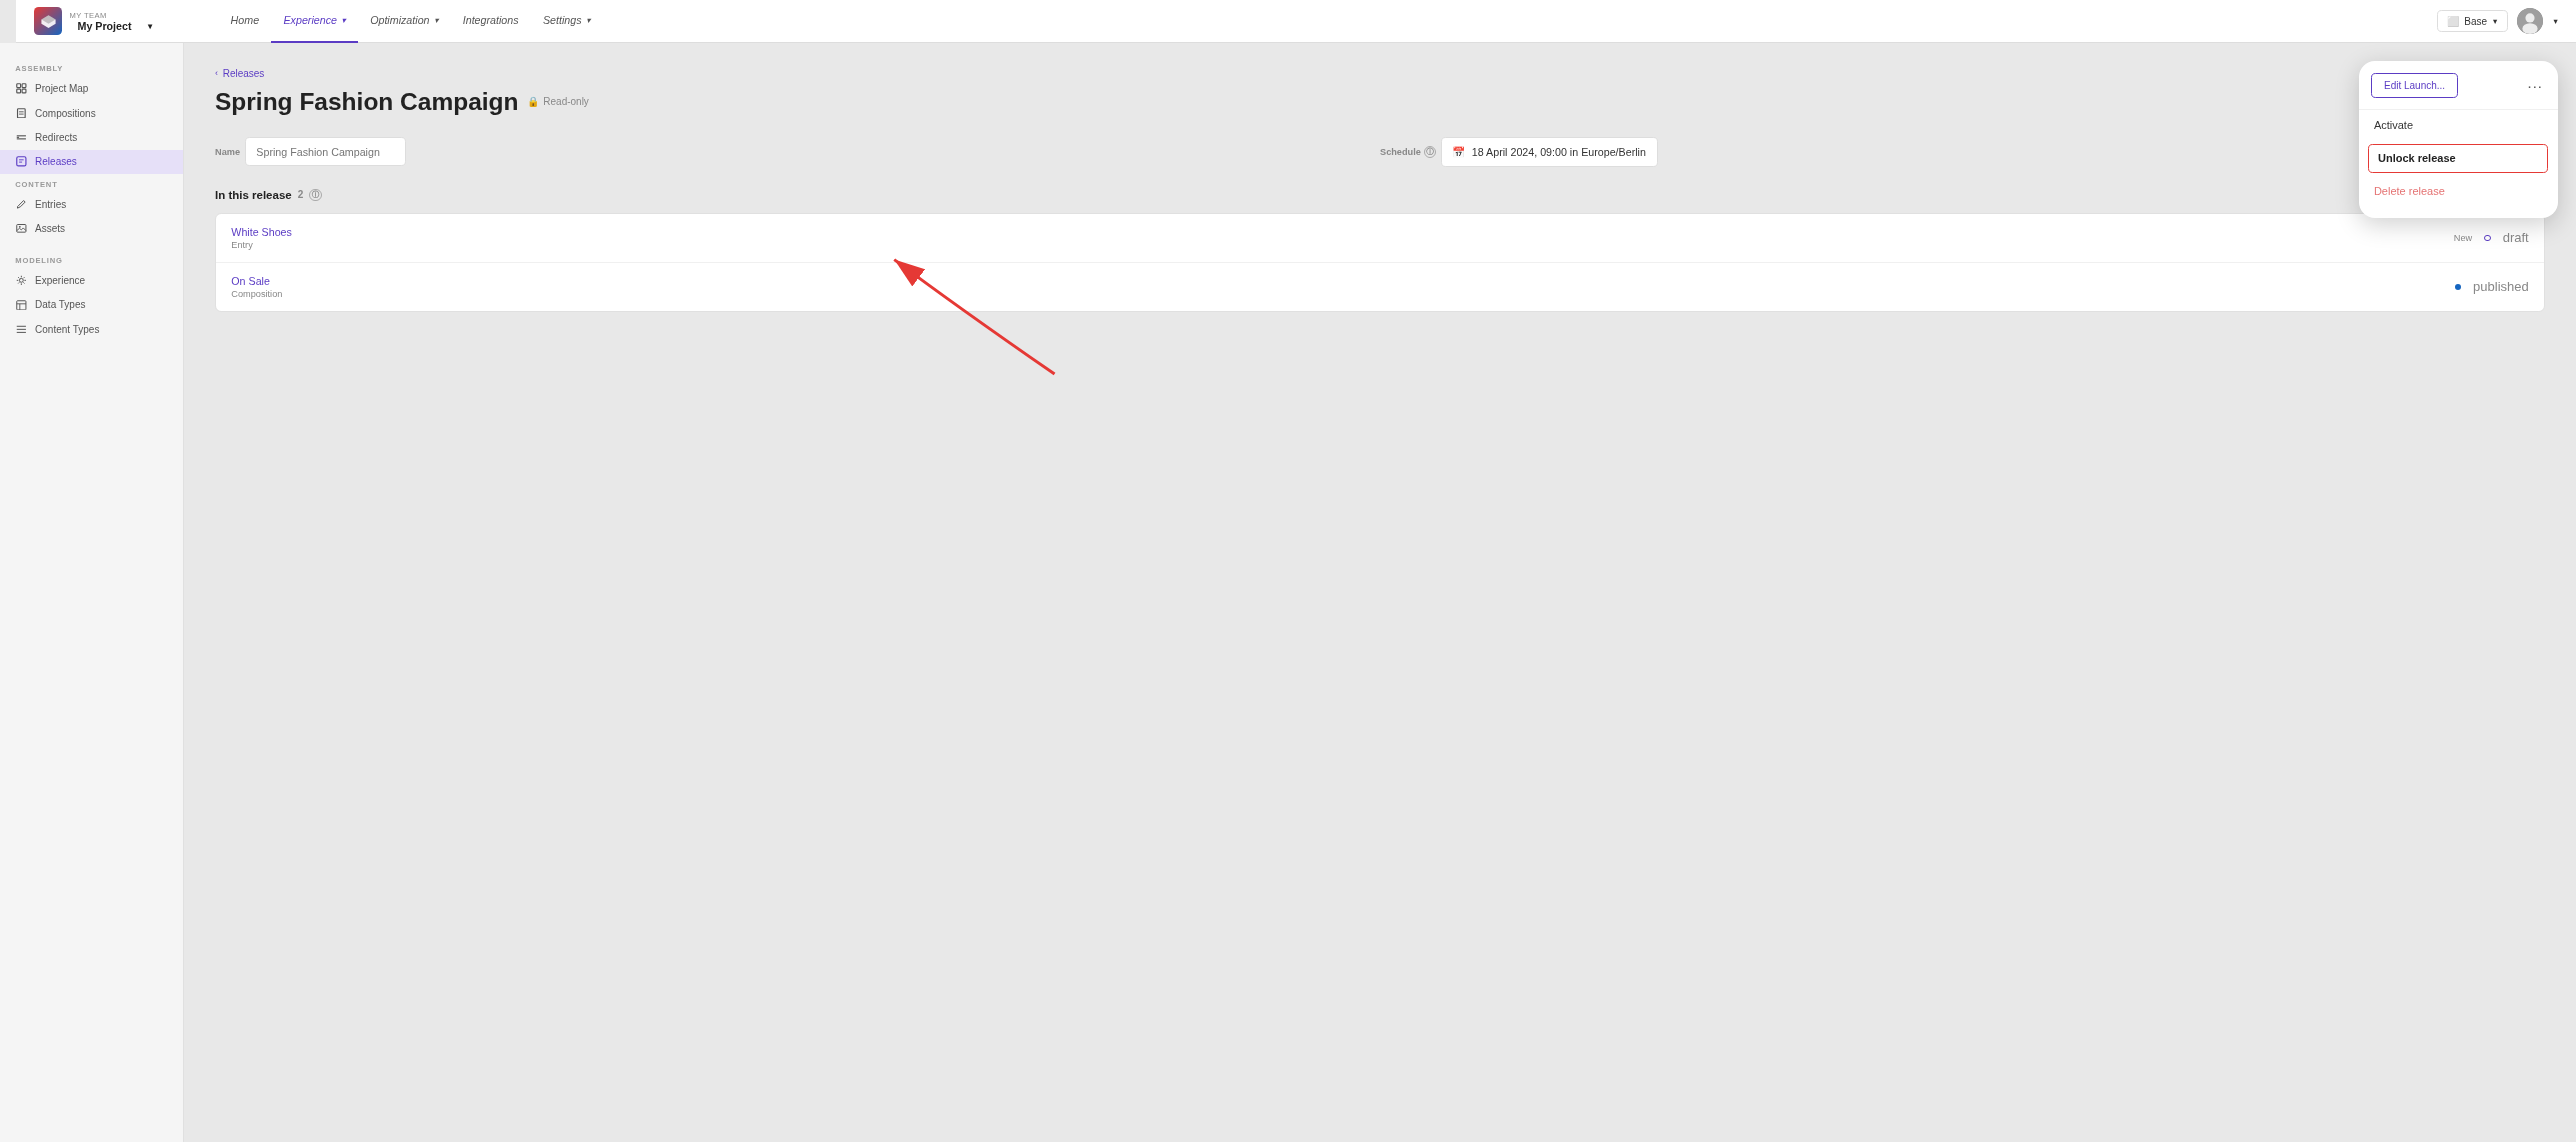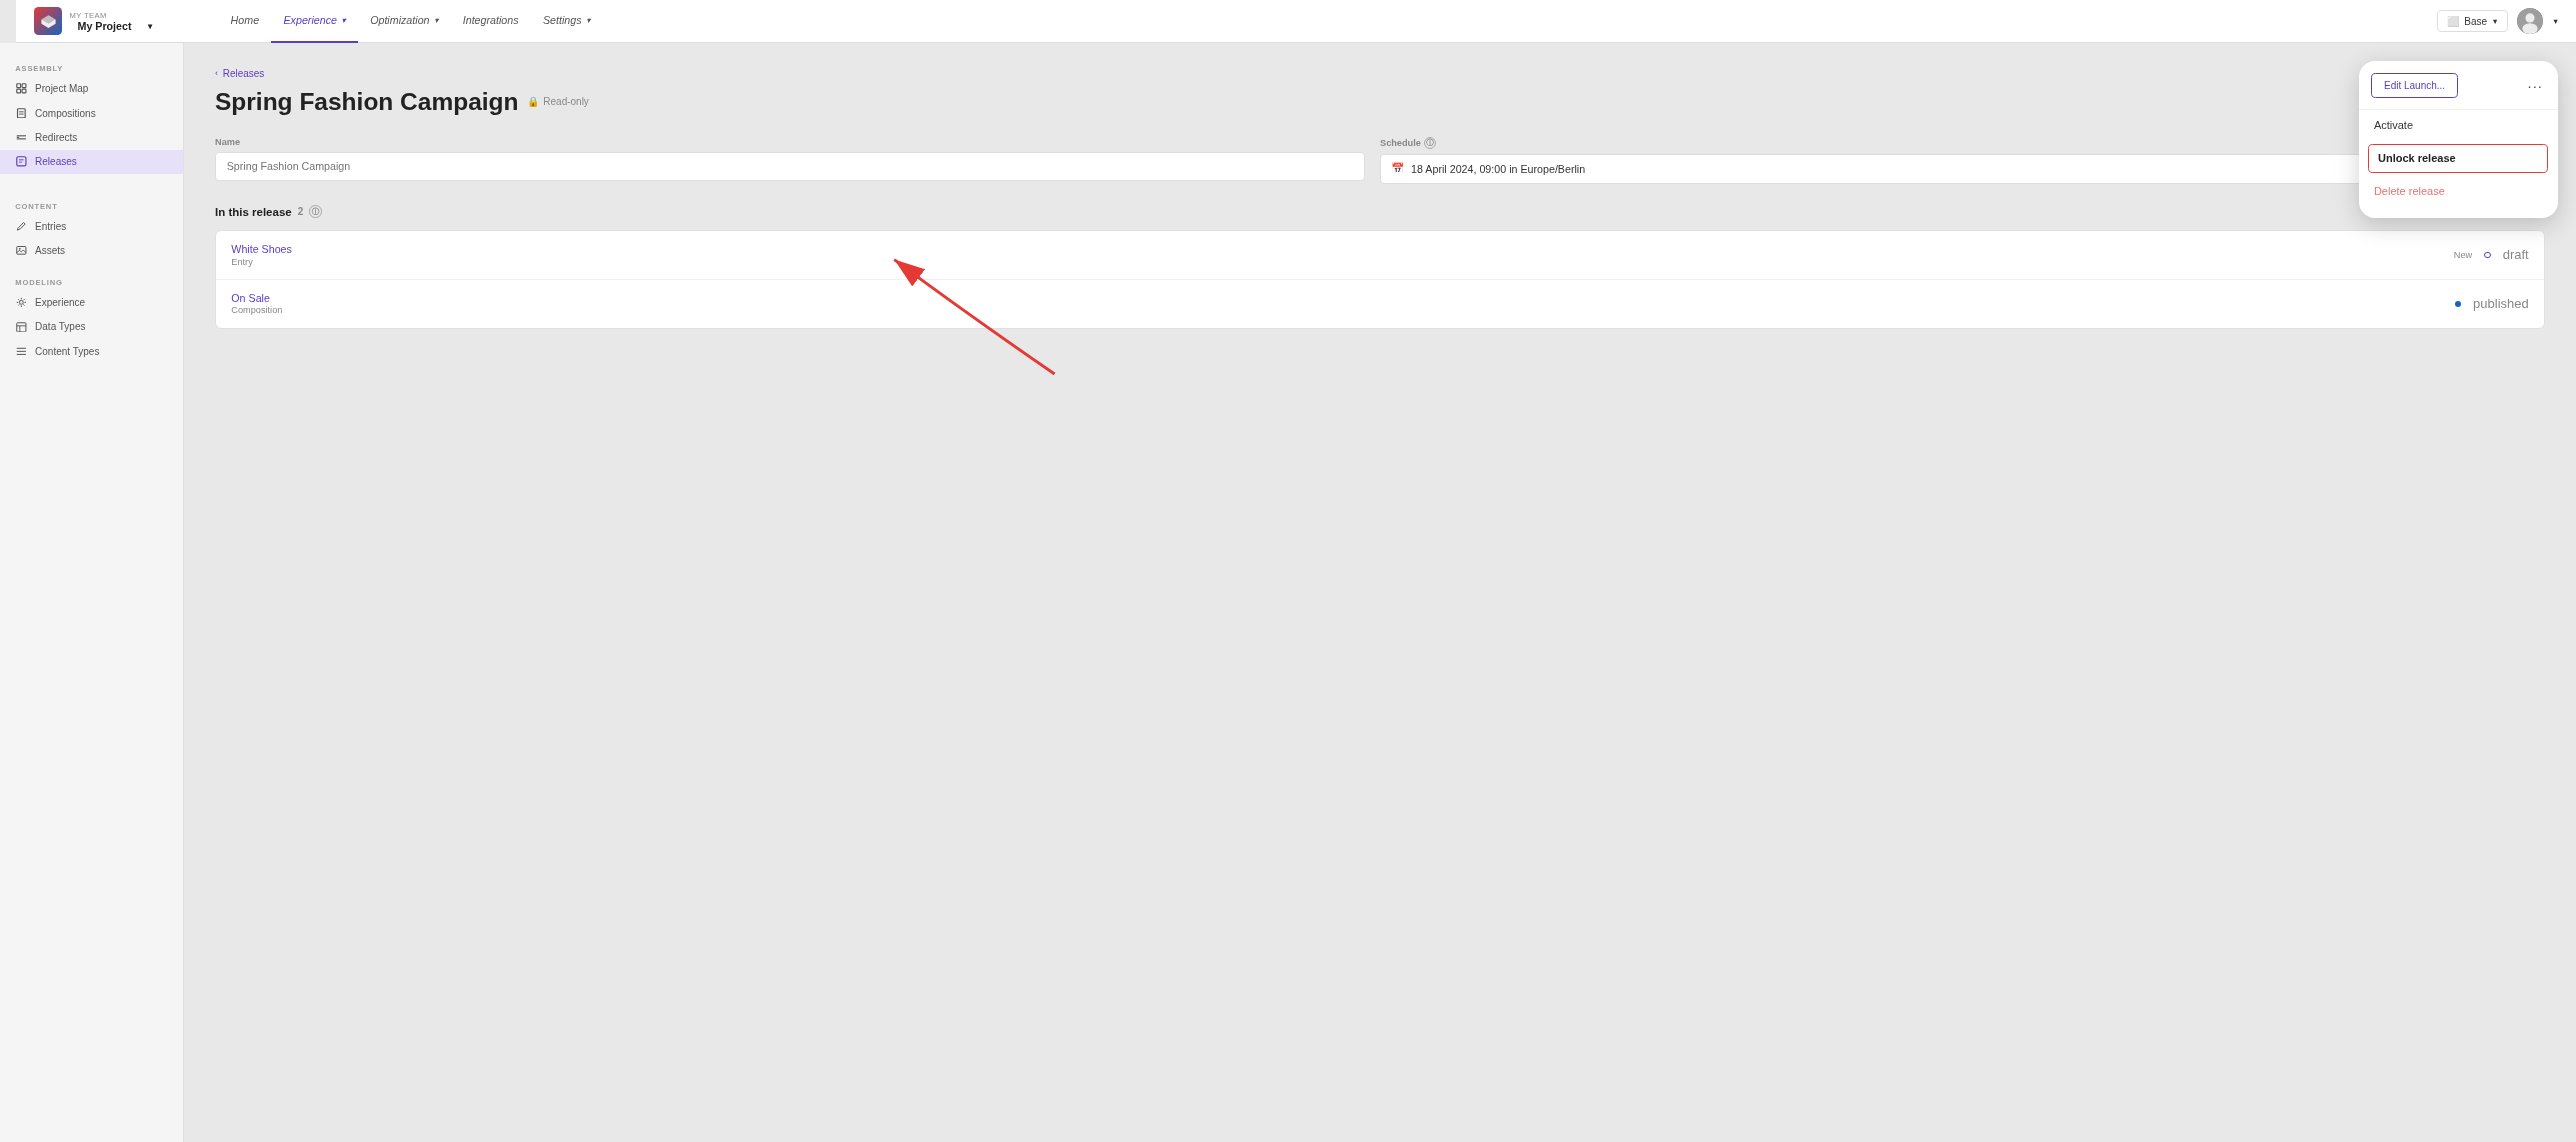--- a/index.html
+++ b/index.html
@@ -36,21 +36,21 @@
 
     
     .main { flex: 1; padding: 24.5px 31px; overflow-y: auto; background: #e8e8e8; }
     .breadcrumb { display: flex; align-items: center; gap: 4.6px; margin-bottom: 9.2px; font-size: 10px; color: #5b3cc4; cursor: pointer; }
     .breadcrumb-chevron { font-size: 9.2px; }
     .page-title-row { display: flex; align-items: center; gap: 9.2px; margin-bottom: 21.4px; }
     .page-title { font-size: 24.5px; font-weight: 700; color: #222; }
     .readonly-badge { display: flex; align-items: center; gap: 3.1px; font-size: 10px; color: #888; }
 
     .form-row { display: grid; grid-template-columns: 1fr 1fr auto; gap: 15.3px; margin-bottom: 21.4px; align-items: start; }
-    .form-group { display: flex; flex-direction: column; gap: 4.6px; }
+    .form-group { display: flex; flex-direction: row; gap: 4.6px; }
     .form-label { font-size: 9.2px; font-weight: 600; color: #888; display: flex; align-items: center; gap: 3.1px; }
     .form-input { padding: 7.6px 10.7px; border: 0.8px solid #ddd; border-radius: 4.6px; font-size: 10.7px; color: #aaa; background: #fff; }
     .schedule-input { padding: 7.6px 10.7px; border: 0.8px solid #ddd; border-radius: 4.6px; font-size: 10.7px; color: #333; background: #fff; display: flex; align-items: center; gap: 6.1px; }
 
     .in-release-header { display: flex; align-items: center; gap: 6.1px; margin-bottom: 12.2px; font-size: 11.5px; font-weight: 600; color: #222; }
     .release-count { font-size: 10px; color: #888; }
     .info-icon { width: 12.2px; height: 12.2px; border: 0.8px solid #aaa; border-radius: 50%; display: flex; align-items: center; justify-content: center; font-size: 7.6px; color: #888; }
 
     .release-table { background: #fff; border: 0.8px solid #e0e0e0; border-radius: 6.1px; overflow: hidden; }
     .release-row { display: grid; grid-template-columns: 1fr auto; padding: 12.2px 15.3px; border-bottom: 0.8px solid #f0f0f0; align-items: center; }
@@ -176,21 +176,21 @@
           <svg width="10.7" height="10.7" viewBox="0 0 14 14" fill="none">
               <rect x="1" y="1" width="12" height="12" rx="2" stroke="currentColor" stroke-width="1.5"></rect>
               <line x1="4" y1="5" x2="10" y2="5" stroke="currentColor" stroke-width="1.2"></line>
               <line x1="4" y1="8" x2="8" y2="8" stroke="currentColor" stroke-width="1.2"></line>
             </svg>
         </span>
         <span>Releases</span>
       </div>
     </div>
 
-    <div style="margin-top:22px;">
+    <div style="margin-top:0;">
       <div class="sidebar-section-label">CONTENT</div>
       <div class="sidebar-item">
         <span class="sidebar-icon">
           <svg width="10.7" height="10.7" viewBox="0 0 14 14" fill="none">
               <path d="M2 10L4 8L10 2L12 4L6 10L2 12L2 10Z" stroke="currentColor" stroke-width="1.3"></path>
             </svg>
         </span>
         <span>Entries</span>
       </div>
       <div class="sidebar-item">

